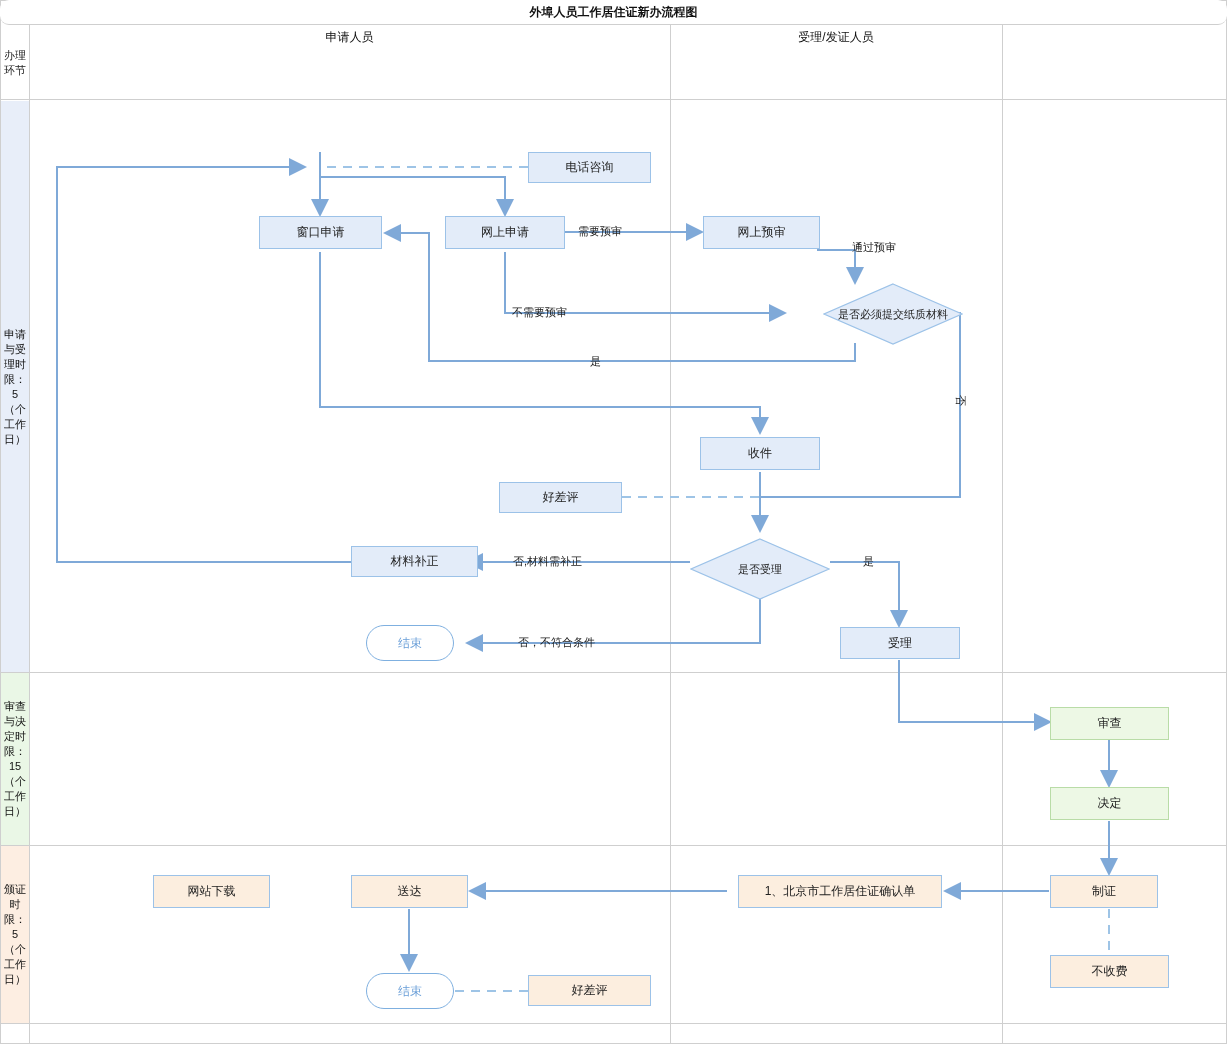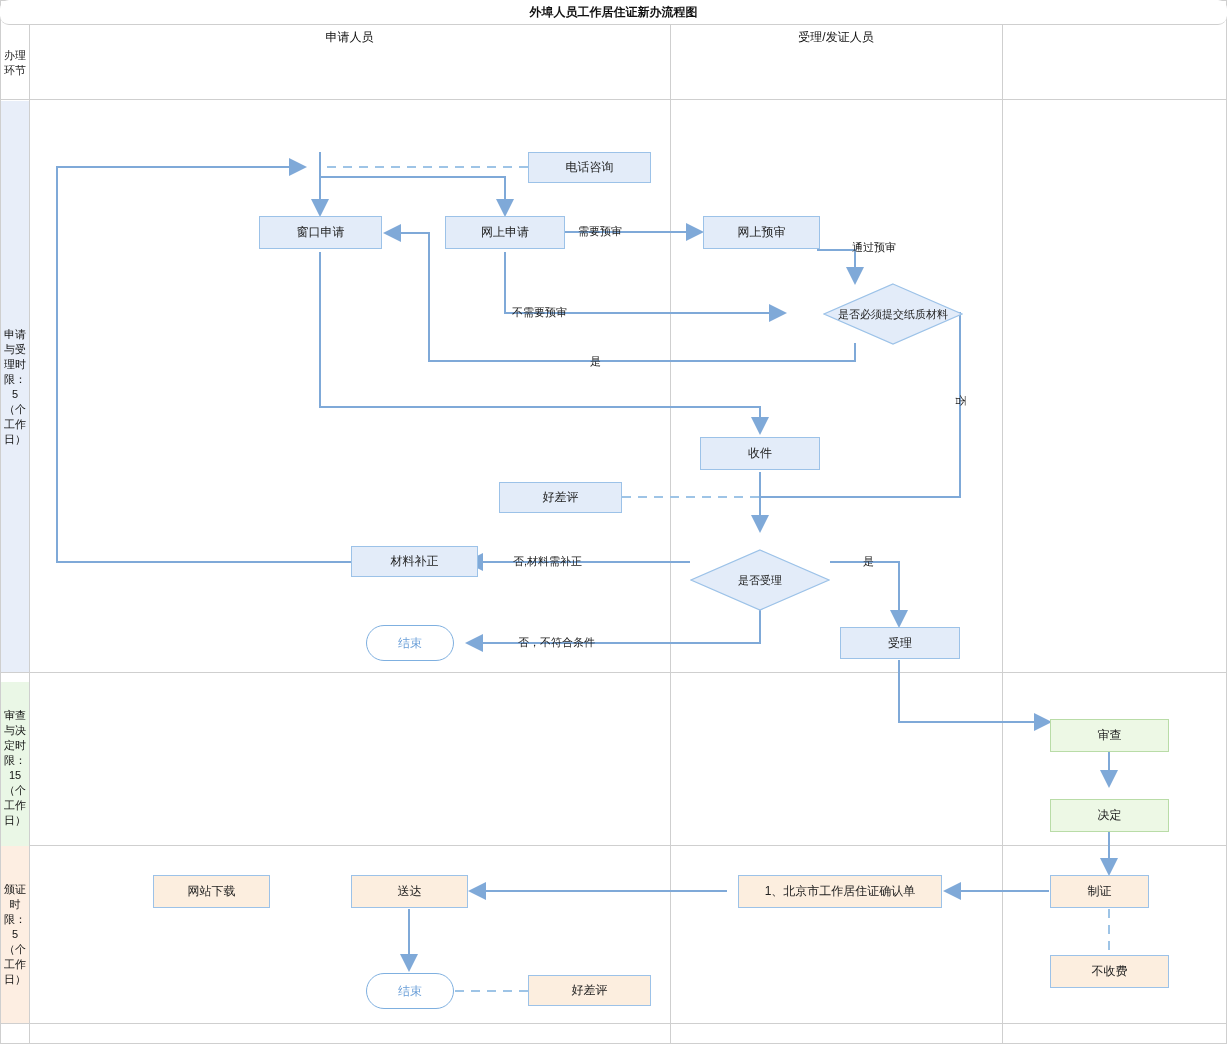--- a/index.html
+++ b/index.html
@@ -31,21 +31,21 @@
 
   
   .tint-blue{background:#e8eef9;}
   .tint-green{background:#eaf7e6;}
   .tint-peach{background:#fdeee2;}
 
   
   .node{position:absolute;box-sizing:border-box;display:flex;align-items:center;
         justify-content:center;text-align:center;font-size:12px;line-height:15px;}
   .n-blue{background:#e3ecf9;border:1px solid #9cc2e8;color:#222;}
-  .n-green{background:#edf8e5;border:1px solid #b9dca7;color:#222;margin-top:12px;}
+  .n-green{background:#edf8e5;border:1px solid #b9dca7;color:#222;}
   .n-peach{background:#fceedf;border:1px solid #9cc2e8;color:#222;}
   .n-term{background:#fff;border:1px solid #7fb0e0;color:#6a9fd8;border-radius:22px;}
   .n-term-peach{background:#fff;border:1px solid #7fb0e0;color:#6a9fd8;border-radius:22px;}
   .n-diamond{color:#222;font-size:11px;line-height:14px;background:transparent;border:none;}
   .diamond-shape{position:absolute;left:0;top:0;width:100%;height:100%;}
   .diamond-label{position:relative;z-index:2;width:100%;text-align:center;}
 
   
   .elabel{position:absolute;font-size:11px;color:#222;white-space:nowrap;background:transparent;}
   .elabel-rot{position:absolute;font-size:11px;color:#222;white-space:nowrap;
@@ -69,21 +69,21 @@
 
   <div class="vline" style="left:29px;top:25px;height:1018px;"></div>
   <div class="vline" style="left:670px;top:25px;height:1018px;"></div>
   <div class="vline" style="left:1002px;top:25px;height:1018px;"></div>
 
   <div class="hline" style="left:0;top:672px;width:1227px;"></div>
   <div class="hline" style="left:0;top:845px;width:1227px;"></div>
   <div class="hline" style="left:0;top:1023px;width:1227px;"></div>
 
   <div class="stage-cell tint-blue" style="top:101px;height:571px;">申请与受理时限：5（个工作日）</div>
-  <div class="stage-cell tint-green" style="top:673px;height:172px;margin-top:9px;">审查与决定时限：15（个工作日）</div>
+  <div class="stage-cell tint-green" style="top:673px;height:172px;">审查与决定时限：15（个工作日）</div>
   <div class="stage-cell tint-peach" style="top:846px;height:177px;">颁证时限：5（个工作日）</div>
 
   <svg class="wires" viewBox="0 0 1227 1044">
     <defs>
       <marker id="ah" markerWidth="9" markerHeight="9" refX="8" refY="4.5" orient="auto">
         <path d="M0,0 L9,4.5 L0,9 z" fill="#7fa9d8"></path>
       </marker>
     </defs>
     <g stroke="#7fa9d8" stroke-width="2" fill="none">
 
@@ -150,36 +150,36 @@
     </svg>
     <span class="diamond-label">是否必须提交纸质材料</span>
   </div>
 
   <div class="node n-blue" style="left:700px;top:437px;width:120px;height:33px;">收件</div>
 
   <div class="node n-blue" style="left:499px;top:482px;width:123px;height:31px;">好差评</div>
 
   <div class="node n-blue" style="left:351px;top:546px;width:127px;height:31px;">材料补正</div>
 
-  <div class="node n-diamond" style="left:690px;top:549px;width:140px;height:62px;">
+  <div class="node n-diamond" style="left:690px;top:538px;width:140px;height:62px;">
     <svg class="diamond-shape" viewBox="0 0 140 62" preserveAspectRatio="none">
       <polygon points="70,1 139,31 70,61 1,31" fill="#e3ecf9" stroke="#9cc2e8" stroke-width="1.2"></polygon>
     </svg>
     <span class="diamond-label">是否受理</span>
   </div>
 
   <div class="node n-term" style="left:366px;top:625px;width:88px;height:36px;">结束</div>
 
   <div class="node n-blue" style="left:840px;top:627px;width:120px;height:32px;">受理</div>
 
   <div class="node n-green" style="left:1050px;top:707px;width:119px;height:33px;">审查</div>
 
   <div class="node n-green" style="left:1050px;top:787px;width:119px;height:33px;">决定</div>
 
-  <div class="node n-peach" style="left:1050px;top:875px;width:99px;height:33px;">制证</div>
+  <div class="node n-peach" style="left:1050px;top:875px;width:108px;height:33px;">制证</div>
 
   <div class="node n-peach" style="left:1050px;top:955px;width:119px;height:33px;">不收费</div>
 
   <div class="node n-peach" style="left:738px;top:875px;width:204px;height:33px;">1、北京市工作居住证确认单</div>
 
   <div class="node n-peach" style="left:351px;top:875px;width:117px;height:33px;">送达</div>
 
   <div class="node n-peach" style="left:153px;top:875px;width:117px;height:33px;">网站下载</div>
 
   <div class="node n-term-peach" style="left:366px;top:973px;width:88px;height:36px;">结束</div>

